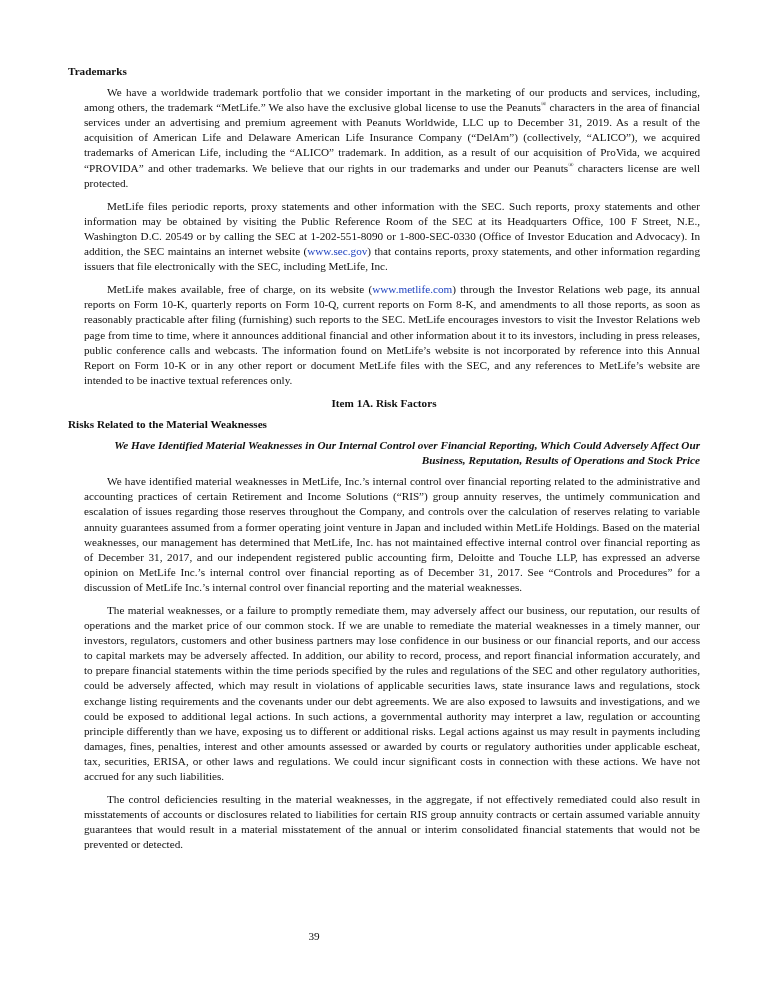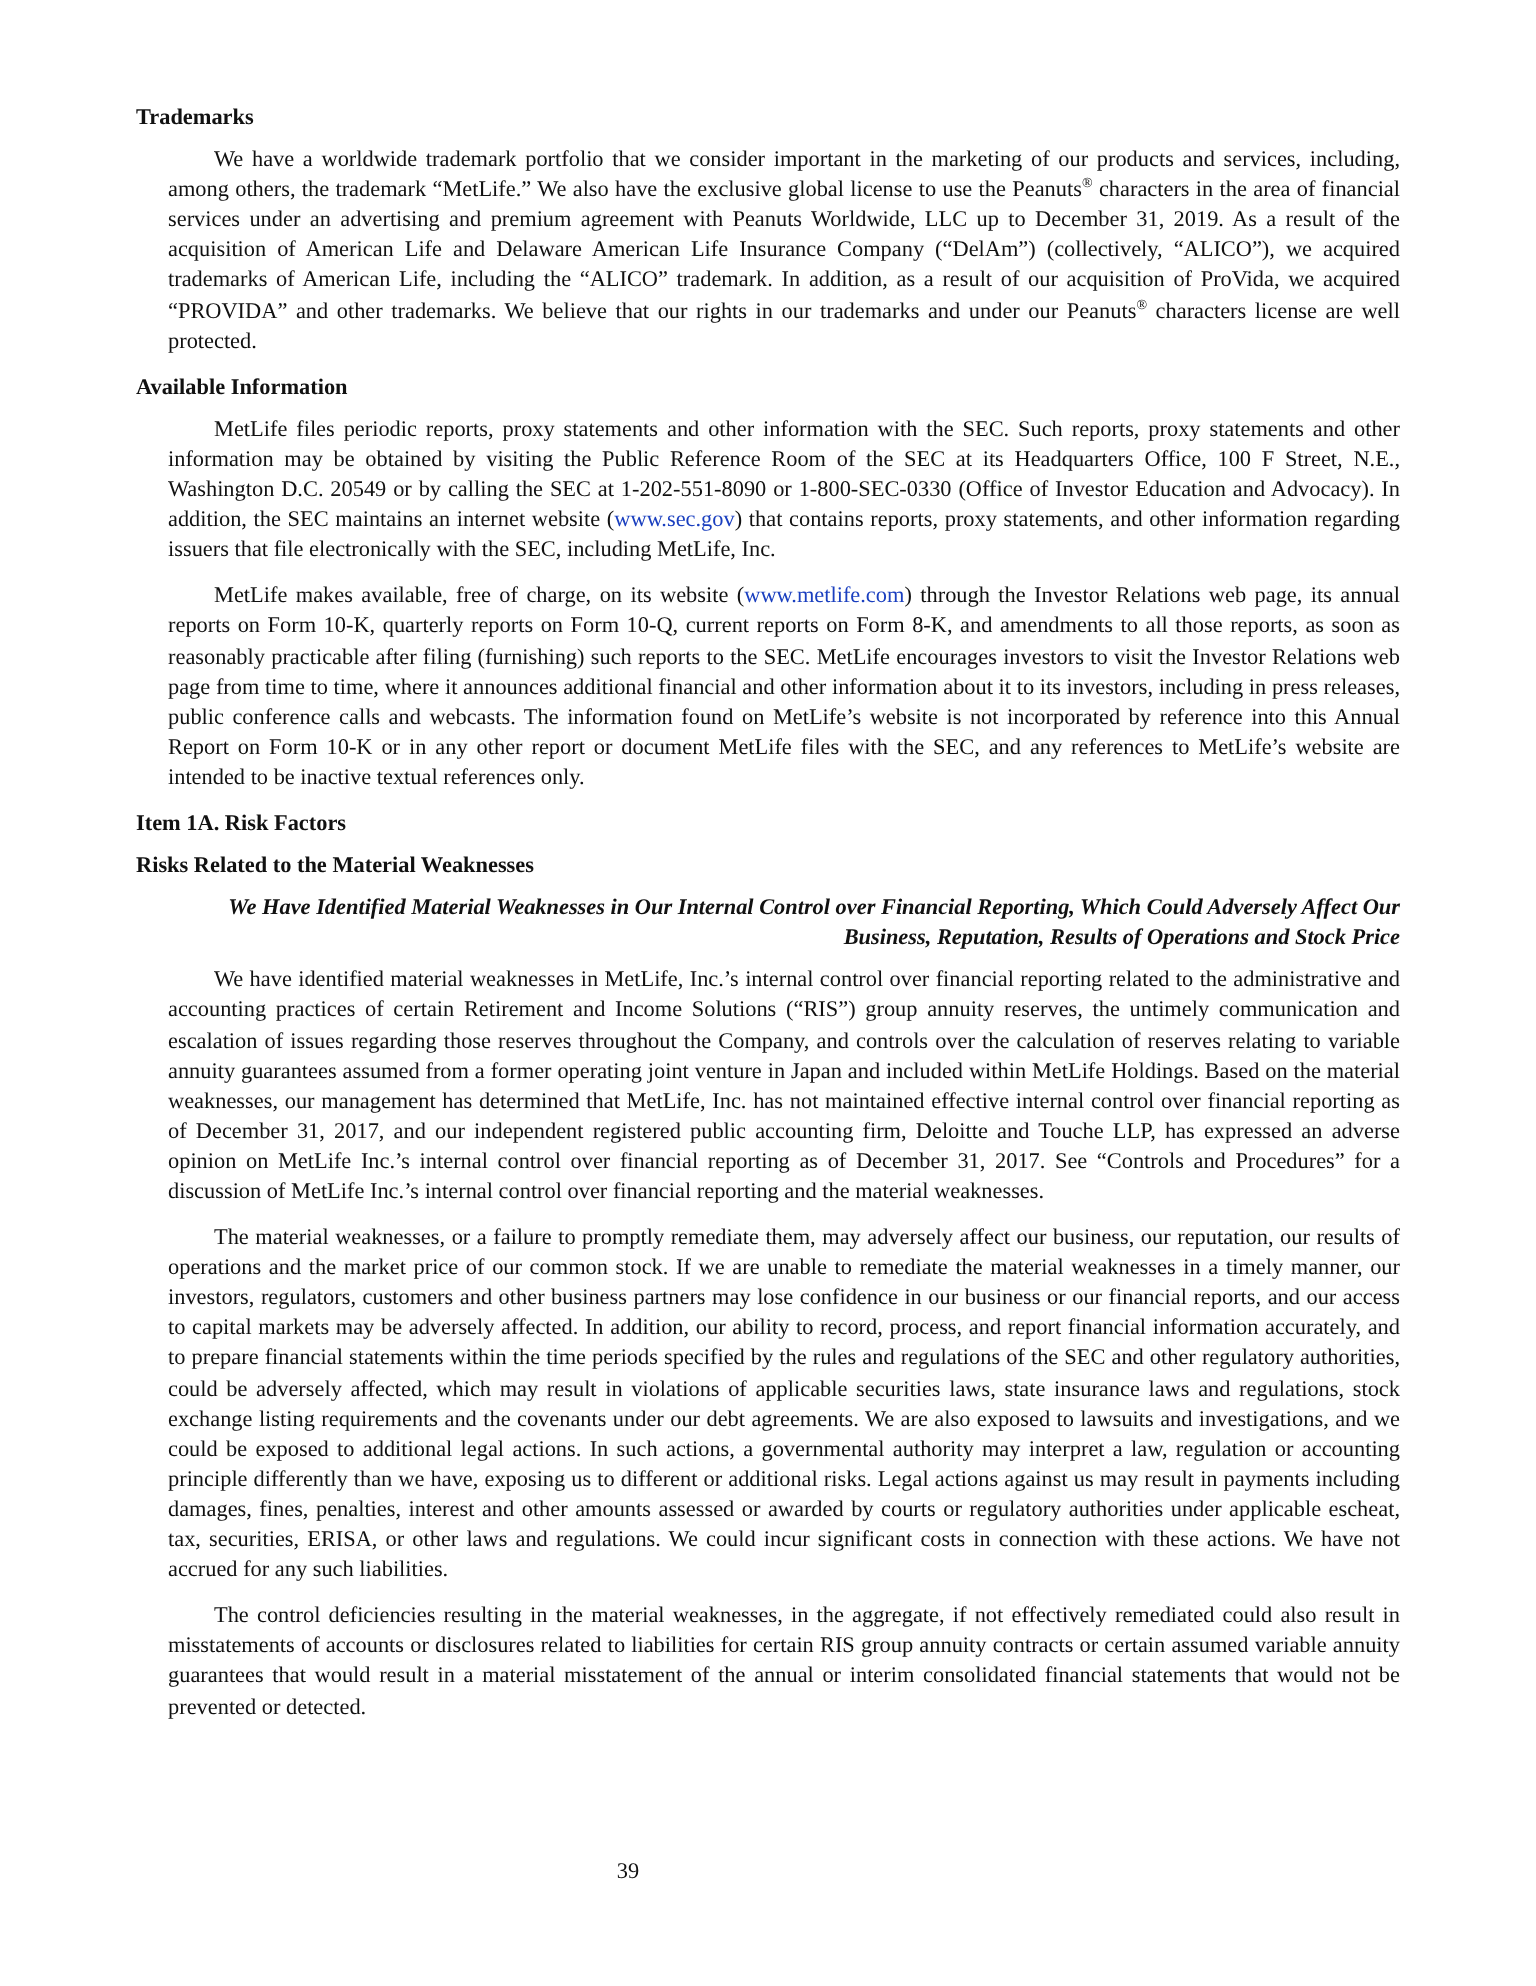--- a/index.html
+++ b/index.html
@@ -11,37 +11,38 @@
       width: 768px;
       height: 993px;
       position: relative;
       overflow: hidden;
       font-family: "Liberation Serif", "DejaVu Serif", serif;
       color: #111111;
     }
     .page {
       position: absolute;
       left: 68px;
-      top: 52px;
+      top: 64px;
       width: 632px;
       font-size: 11.2px;
       line-height: 15.1px;
     }
     .heading {
       font-weight: bold;
       margin: 0 0 6px 0;
     }
     .subheading-italic {
       font-weight: bold;
       font-style: italic;
       margin: 0 0 6px 0;
       text-align: right;
     }
     .center-heading {
       font-weight: bold;
+      text-align: center;
       margin: 0 0 6px 0;
     }
     p.body {
       margin: 0 0 8px 16px;
       text-indent: 23px;
       text-align: justify;
     }
     sup {
       font-size: 7px;
       line-height: 0;
@@ -60,21 +61,20 @@
     }
   </style>
 </head>
 <body>
 
 <div class="page">
 
   <div class="heading">Trademarks</div>
   <p class="body"><span>We have a worldwide trademark portfolio that we consider important in the marketing of our products and services, including, among others, the trademark “MetLife.” We also have the exclusive global license to use the Peanuts</span><sup>®</sup><span> characters in the area of financial services under an advertising and premium agreement with Peanuts Worldwide, LLC up to December 31, 2019. As a result of the acquisition of American Life and Delaware American Life Insurance Company (“DelAm”) (collectively, “ALICO”), we acquired trademarks of American Life, including the “ALICO” trademark. In addition, as a result of our acquisition of ProVida, we acquired “PROVIDA” and other trademarks. We believe that our rights in our trademarks and under our Peanuts</span><sup>®</sup><span> characters license are well protected.</span></p>
 
-  <div class="heading">Available Information</div>
   <p class="body"><span>MetLife files periodic reports, proxy statements and other information with the SEC. Such reports, proxy statements and other information may be obtained by visiting the Public Reference Room of the SEC at its Headquarters Office, 100 F Street, N.E., Washington D.C. 20549 or by calling the SEC at 1-202-551-8090 or 1-800-SEC-0330 (Office of Investor Education and Advocacy). In addition, the SEC maintains an internet website (</span><a class="link">www.sec.gov</a><span>) that contains reports, proxy statements, and other information regarding issuers that file electronically with the SEC, including MetLife, Inc.</span></p>
   <p class="body"><span>MetLife makes available, free of charge, on its website (</span><a class="link">www.metlife.com</a><span>) through the Investor Relations web page, its annual reports on Form 10-K, quarterly reports on Form 10-Q, current reports on Form 8-K, and amendments to all those reports, as soon as reasonably practicable after filing (furnishing) such reports to the SEC. MetLife encourages investors to visit the Investor Relations web page from time to time, where it announces additional financial and other information about it to its investors, including in press releases, public conference calls and webcasts. The information found on MetLife’s website is not incorporated by reference into this Annual Report on Form 10-K or in any other report or document MetLife files with the SEC, and any references to MetLife’s website are intended to be inactive textual references only.</span></p>
 
   <div class="center-heading">Item 1A. Risk Factors</div>
   <div class="heading">Risks Related to the Material Weaknesses</div>
   <div class="subheading-italic">We Have Identified Material Weaknesses in Our Internal Control over Financial Reporting, Which Could Adversely Affect Our Business, Reputation, Results of Operations and Stock Price</div>
 
   <p class="body">We have identified material weaknesses in MetLife, Inc.’s internal control over financial reporting related to the administrative and accounting practices of certain Retirement and Income Solutions (“RIS”) group annuity reserves, the untimely communication and escalation of issues regarding those reserves throughout the Company, and controls over the calculation of reserves relating to variable annuity guarantees assumed from a former operating joint venture in Japan and included within MetLife Holdings. Based on the material weaknesses, our management has determined that MetLife, Inc. has not maintained effective internal control over financial reporting as of December 31, 2017, and our independent registered public accounting firm, Deloitte and Touche LLP, has expressed an adverse opinion on MetLife Inc.’s internal control over financial reporting as of December 31, 2017. See “Controls and Procedures” for a discussion of MetLife Inc.’s internal control over financial reporting and the material weaknesses.</p>
   <p class="body">The material weaknesses, or a failure to promptly remediate them, may adversely affect our business, our reputation, our results of operations and the market price of our common stock. If we are unable to remediate the material weaknesses in a timely manner, our investors, regulators, customers and other business partners may lose confidence in our business or our financial reports, and our access to capital markets may be adversely affected. In addition, our ability to record, process, and report financial information accurately, and to prepare financial statements within the time periods specified by the rules and regulations of the SEC and other regulatory authorities, could be adversely affected, which may result in violations of applicable securities laws, state insurance laws and regulations, stock exchange listing requirements and the covenants under our debt agreements. We are also exposed to lawsuits and investigations, and we could be exposed to additional legal actions. In such actions, a governmental authority may interpret a law, regulation or accounting principle differently than we have, exposing us to different or additional risks. Legal actions against us may result in payments including damages, fines, penalties, interest and other amounts assessed or awarded by courts or regulatory authorities under applicable escheat, tax, securities, ERISA, or other laws and regulations. We could incur significant costs in connection with these actions. We have not accrued for any such liabilities.</p>
   <p class="body">The control deficiencies resulting in the material weaknesses, in the aggregate, if not effectively remediated could also result in misstatements of accounts or disclosures related to liabilities for certain RIS group annuity contracts or certain assumed variable annuity guarantees that would result in a material misstatement of the annual or interim consolidated financial statements that would not be prevented or detected.</p>

